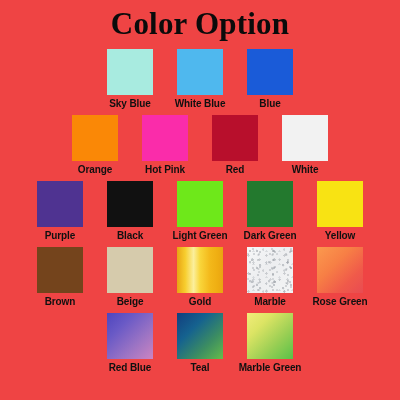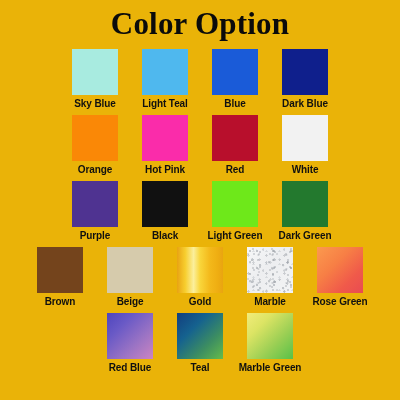--- a/index.html
+++ b/index.html
@@ -12,21 +12,21 @@
     width: 400px;
     height: 400px;
     overflow: hidden;
     font-family: "Liberation Sans", sans-serif;
     -webkit-font-smoothing: antialiased;
   }
   .sheet {
     width: 400px;
     height: 400px;
     position: relative;
-    background: #eab308;
+    background: #ef4444;
     box-sizing: border-box;
   }
   .title {
     text-align: center;
     font-family: "Liberation Serif", "DejaVu Serif", serif;
     font-weight: bold;
     font-size: 31px;
     line-height: 34px;
     letter-spacing: 0.2px;
     color: #0b0b0b;
@@ -111,30 +111,26 @@
 
   <div class="grid">
 
     <div class="row">
       <div class="cell">
         <span class="swatch" style="background: rgb(168, 235, 224);"></span>
         <span class="label">Sky Blue</span>
       </div>
       <div class="cell">
         <span class="swatch" style="background: rgb(79, 184, 238);"></span>
-        <span class="label">Light Teal</span>
+        <span class="label">White Blue</span>
       </div>
       <div class="cell">
         <span class="swatch" style="background: rgb(26, 91, 216);"></span>
         <span class="label">Blue</span>
       </div>
-      <div class="cell">
-        <span class="swatch" style="background: rgb(15, 31, 140);"></span>
-        <span class="label">Dark Blue</span>
-      </div>
     </div>
 
     <div class="row">
       <div class="cell">
         <span class="swatch" style="background: rgb(250, 136, 6);"></span>
         <span class="label">Orange</span>
       </div>
       <div class="cell">
         <span class="swatch" style="background: rgb(250, 44, 170);"></span>
         <span class="label">Hot Pink</span>
@@ -159,20 +155,24 @@
         <span class="label">Black</span>
       </div>
       <div class="cell">
         <span class="swatch" style="background: rgb(110, 232, 26);"></span>
         <span class="label">Light Green</span>
       </div>
       <div class="cell">
         <span class="swatch" style="background: rgb(35, 121, 46);"></span>
         <span class="label">Dark Green</span>
       </div>
+      <div class="cell">
+        <span class="swatch" style="background: rgb(248, 227, 19);"></span>
+        <span class="label">Yellow</span>
+      </div>
     </div>
 
     <div class="row">
       <div class="cell">
         <span class="swatch" style="background: rgb(116, 68, 28);"></span>
         <span class="label">Brown</span>
       </div>
       <div class="cell">
         <span class="swatch" style="background: rgb(214, 203, 172);"></span>
         <span class="label">Beige</span>

